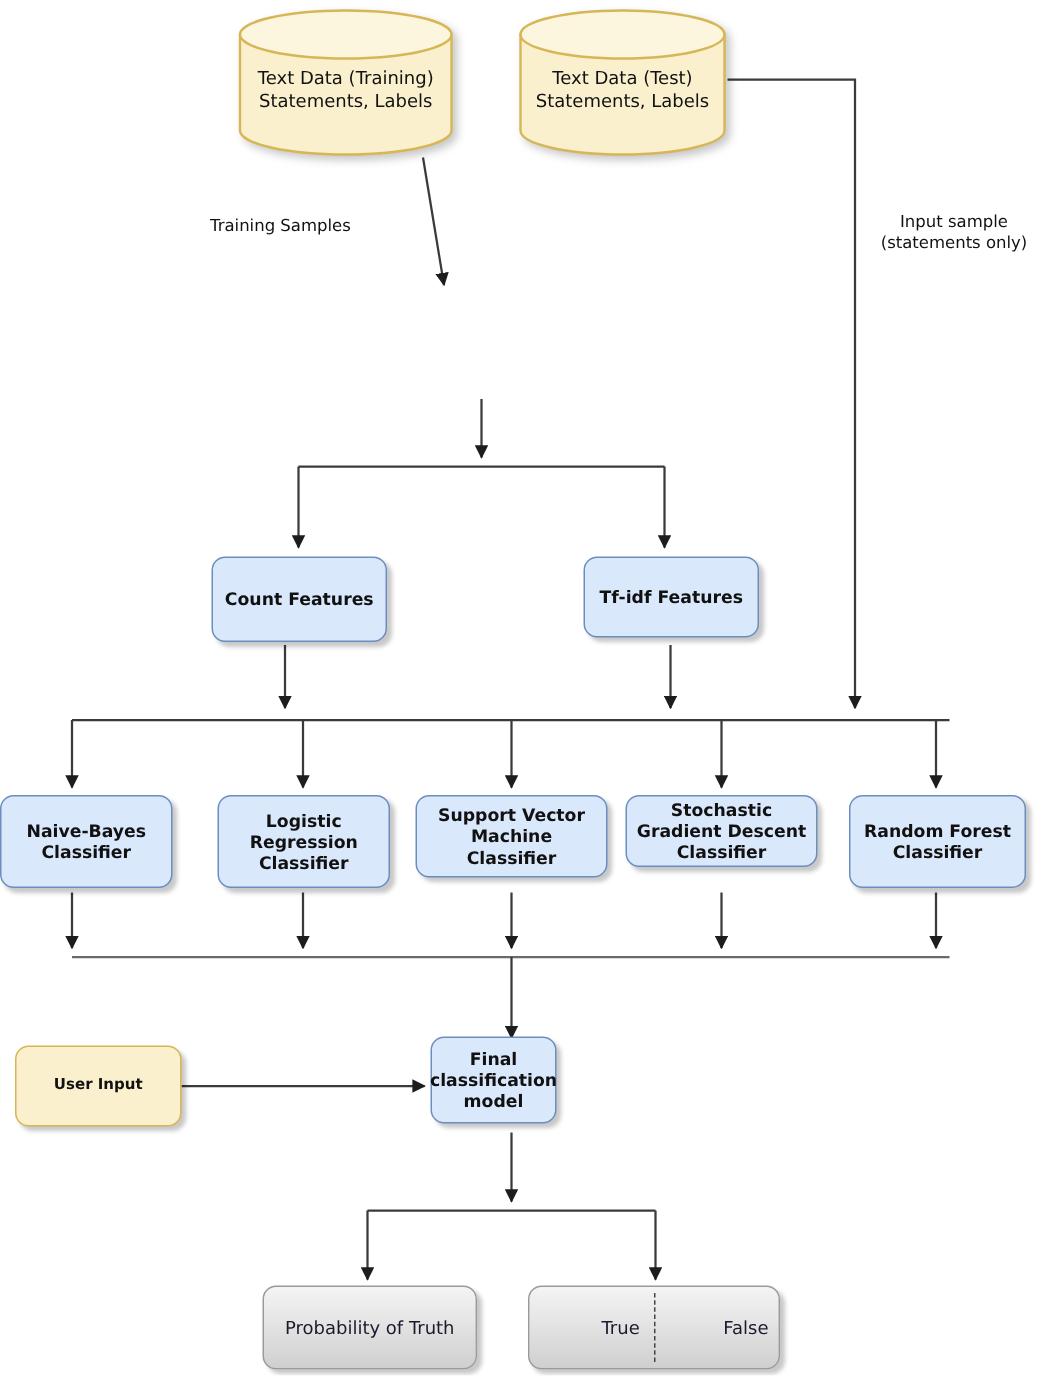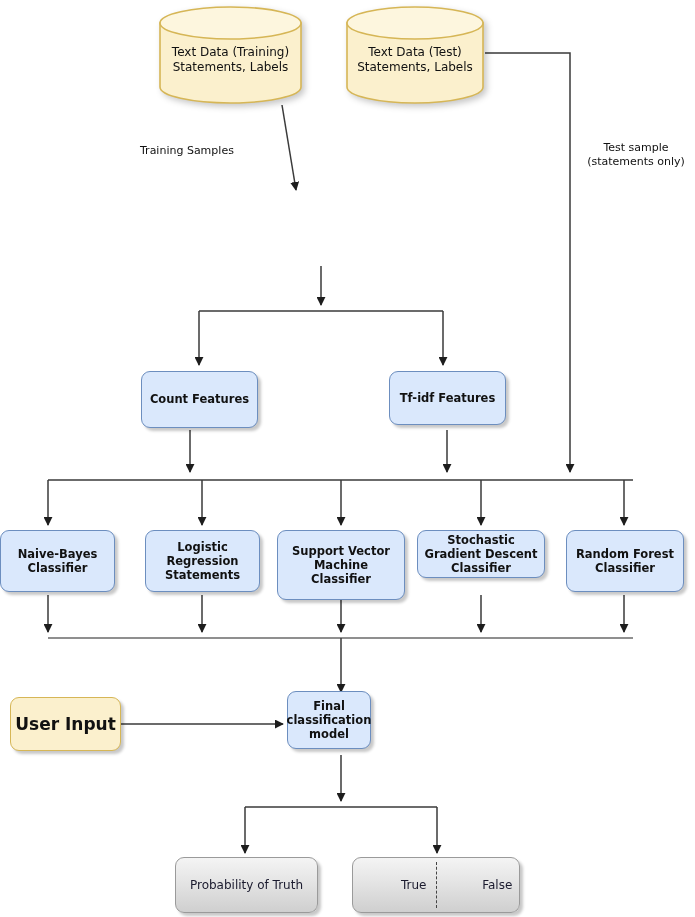--- a/index.html
+++ b/index.html
@@ -48,21 +48,21 @@
   .box-blue {
     background: #dae8fc;
     border: 1.4px solid #6c8ebf;
     font-weight: bold;
     font-size: 11.5px;
   }
   .box-yellow {
     background: #fbf0cd;
     border: 1.4px solid #d6b656;
     font-weight: bold;
-    font-size: 17px;
+    font-size: 10px;
   }
   .box-gray {
     background: linear-gradient(to bottom, #f4f4f4 0%, #e4e4e4 45%, #cfcfcf 100%);
     border: 1.4px solid #9a9a9a;
     font-weight: normal;
     font-size: 12px;
     color: #1a1a2e;
   }
 
   
@@ -200,44 +200,44 @@
       <ellipse cx="70" cy="18" rx="68" ry="16" fill="#fdf6de" stroke="#d6b656" stroke-width="1.6"></ellipse>
     </svg>
     <div class="cyl-label" style="top:40px;">
       <div>Text Data (Test)</div>
       <div>Statements, Labels</div>
     </div>
   </div>
 
   <div class="edge-label" style="left:140px; top:144px; width:160px; text-align:left;">Training Samples</div>
 
-  <div class="edge-label" style="left:578px; top:141px; width:116px;">Test sample
+  <div class="edge-label" style="left:578px; top:141px; width:116px;">Input sample
 (statements only)</div>
 
 
   <div class="node box box-blue" style="left:141px; top:371px; width:117px; height:57px;">
     <span>Count Features</span>
   </div>
 
   <div class="node box box-blue" style="left:389px; top:371px; width:117px; height:54px;">
     <span>Tf-idf Features</span>
   </div>
 
   <div class="node box box-blue" style="left:0px; top:530px; width:115px; height:62px; white-space:pre-line;">
     <span>Naive-Bayes
 Classifier</span>
   </div>
 
   <div class="node box box-blue" style="left:145px; top:530px; width:115px; height:62px; white-space:pre-line;">
     <span>Logistic
 Regression
-Statements</span>
-  </div>
-
-  <div class="node box box-blue" style="left:277px; top:530px; width:128px; height:70px; white-space:pre-line;">
+Classifier</span>
+  </div>
+
+  <div class="node box box-blue" style="left:277px; top:530px; width:128px; height:55px; white-space:pre-line;">
     <span>Support Vector
 Machine
 Classifier</span>
   </div>
 
   <div class="node box box-blue" style="left:417px; top:530px; width:128px; height:48px; white-space:pre-line;">
     <span>Stochastic
 Gradient Descent
 Classifier</span>
   </div>

